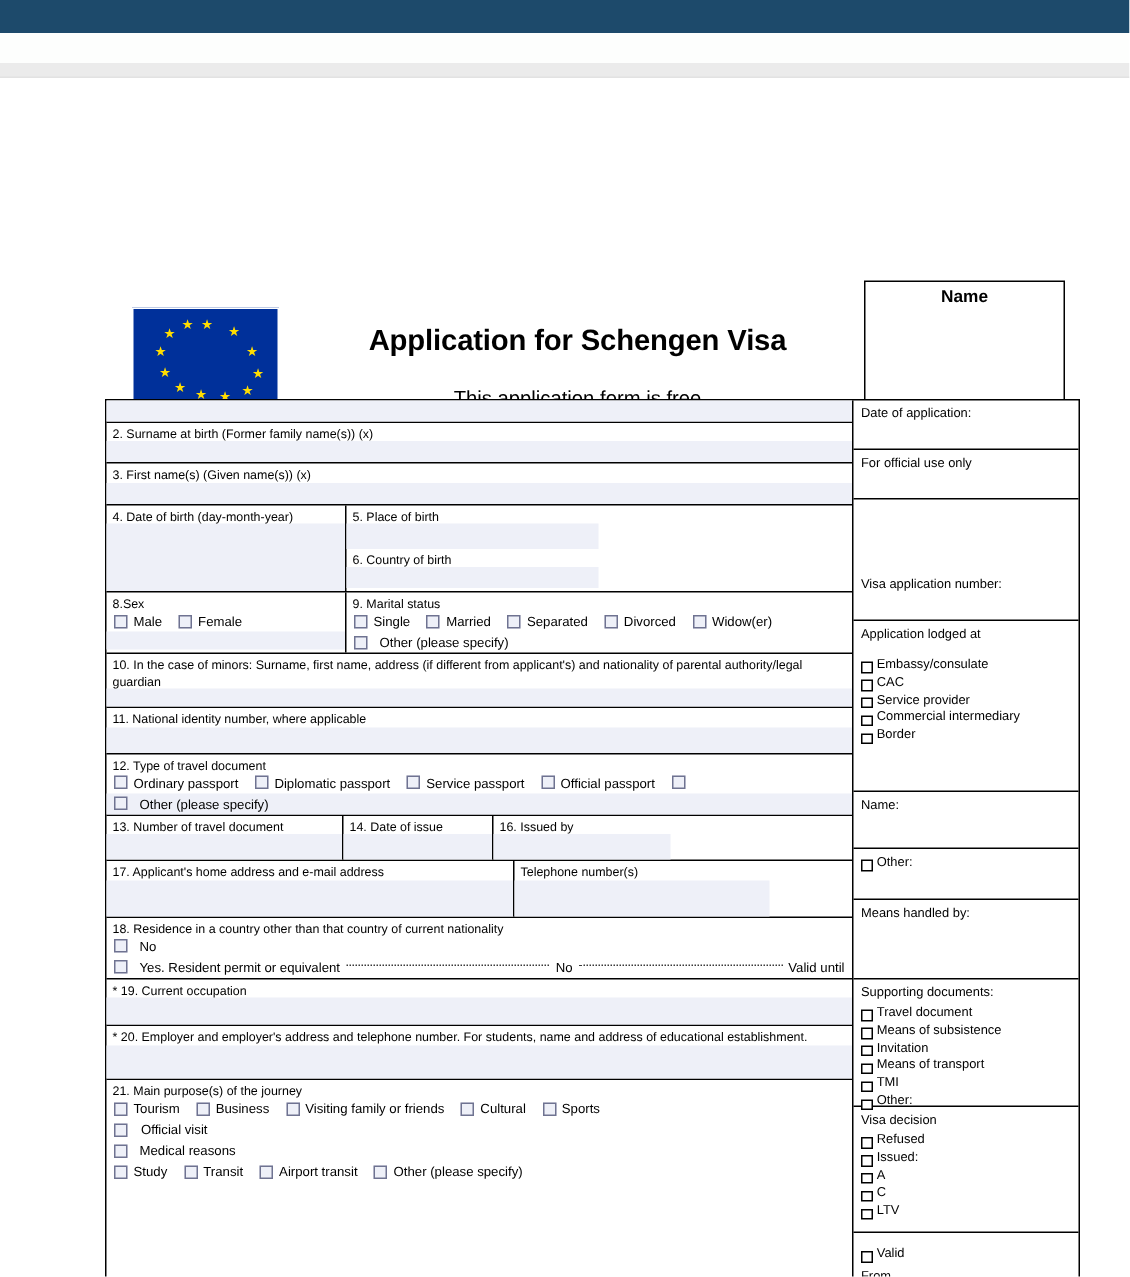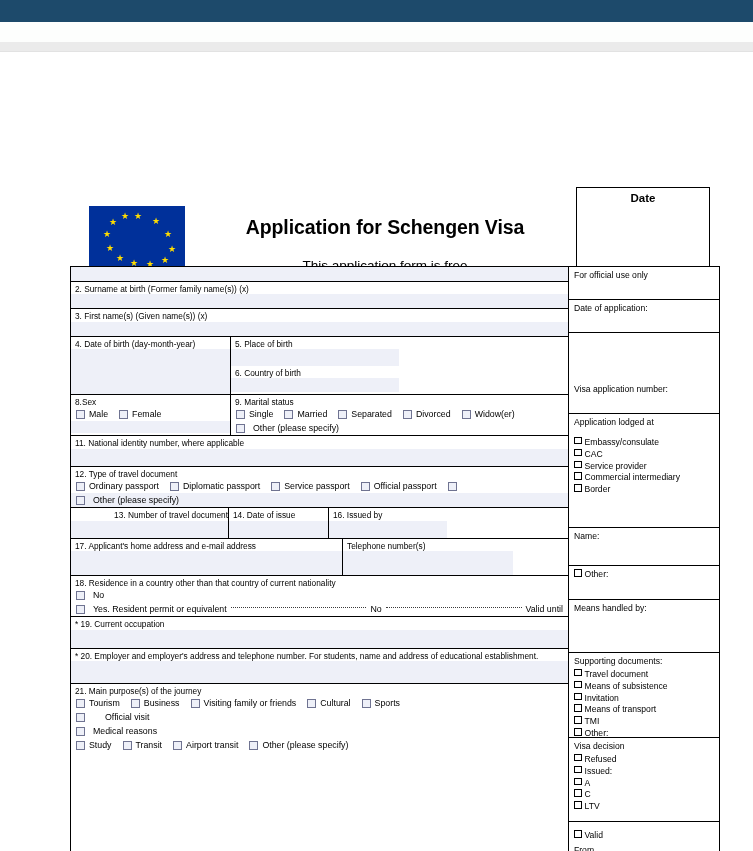--- a/index.html
+++ b/index.html
@@ -75,21 +75,21 @@
     vertical-align: -1px; margin-right: 4px; flex: none;
   }
   .cbrow { display: flex; align-items: center; font-size: 8.8px; padding: 2px 0 2px 5px; flex-wrap: wrap; }
   .cbrow .opt { display: inline-flex; align-items: center; margin-right: 11px; white-space: nowrap; }
 
   .dotted { flex: 1; border-bottom: 1.4px dotted #3a3a3a; margin: 0 4px 3px 4px; min-width: 40px; }
 
   
   .rc-block { padding: 3px 0 3px 5px; font-size: 8.6px; line-height: 1.38; border-bottom: 1.2px solid #000; }
   .rc-block:last-child { border-bottom: none; }
-  .rc-opt { display: flex; align-items: flex-start; }
+  .rc-opt { display: flex; align-items: flex-end; }
   .rc-opt .cb { width: 7.5px; height: 7.5px; border-color: #000; background: #fff; margin-right: 3px; }
   .rc-title { margin-bottom: 1px; }
   .dotline { flex: 1; border-bottom: 1.3px dotted #333; margin: 0 0 2px 2px; }
   .rc-line { display: flex; align-items: flex-end; }
 </style>
 </head>
 <body>
 
 <div id="browser-header"></div>
 <div id="browser-subbar"></div>
@@ -111,21 +111,21 @@
       <span class="star" style="left:17px;top:38px;">★</span>
       <span class="star" style="left:14px;top:24px;">★</span>
       <span class="star" style="left:20px;top:12px;">★</span>
       <span class="star" style="left:32px;top:6px;">★</span>
     </div>
 
     <div id="form-title">Application for Schengen Visa</div>
     <div id="form-subtitle">This application form is free</div>
 
     <div id="photo-box">
-      <div class="photo-label">Date</div>
+      <div class="photo-label">Name</div>
     </div>
   </div>
 
   <div id="visa-form">
 
     <div id="form-left">
 
       <div class="row">
         <div class="fill" style="height:14px;"></div>
       </div>
@@ -194,20 +194,24 @@
           </div>
           <div class="cbrow">
             <span class="opt">
                 <span class="cb"></span>
                 <span style="margin-left:4px;">Other (please specify)</span>
               </span>
           </div>
         </div>
       </div>
 
+      <div class="row">
+        <div class="lbl" style="padding-right:4px;">10. In the case of minors: Surname, first name, address (if different from applicant's) and nationality of parental authority/legal guardian</div>
+        <div class="fill" style="height:12px;"></div>
+      </div>
 
       <div class="row">
         <div class="lbl">11. National identity number, where applicable</div>
         <div class="fill" style="height:17px;"></div>
       </div>
 
       <div class="row">
         <div class="lbl">12. Type of travel document</div>
         <div class="cbrow" style="flex-wrap:nowrap;">
           <span class="opt">
@@ -232,21 +236,21 @@
         </div>
         <div class="cbrow fill">
           <span class="opt">
               <span class="cb"></span>
               <span style="margin-left:4px;">Other (please specify)</span>
             </span>
         </div>
       </div>
 
       <div class="row split">
-        <div style="width:158px;text-align:right;">
+        <div style="width:158px;">
           <div class="lbl">13. Number of travel document</div>
           <div class="fill" style="height:17px;"></div>
         </div>
         <div style="width:100px;">
           <div class="lbl">14. Date of issue</div>
           <div class="fill" style="height:17px;"></div>
         </div>
         <div style="width:118px;">
           <div class="lbl">16. Issued by</div>
           <div class="fill" style="height:17px;"></div>
@@ -312,21 +316,21 @@
               <span>Cultural</span>
             </span>
           <span class="opt" style="margin-right:0;">
               <span class="cb"></span>
               <span>Sports</span>
             </span>
         </div>
         <div class="cbrow">
           <span class="opt">
               <span class="cb"></span>
-              <span style="margin-left:16px;">Official visit</span>
+              <span style="margin-left:5px;">Official visit</span>
             </span>
         </div>
         <div class="cbrow">
           <span class="opt">
               <span class="cb"></span>
               <span style="margin-left:4px;">Medical reasons</span>
             </span>
         </div>
         <div class="cbrow" style="flex-wrap:nowrap;">
           <span class="opt">
@@ -343,27 +347,27 @@
             </span>
           <span class="opt">
               <span class="cb"></span>
               <span>Other (please specify)</span>
             </span>
         </div>
       </div>
     </div>
 
     <div id="form-right">
+
+      <div class="rc-block" style="height:33px;">
+        <div>Date of application:</div>
+      </div>
 
       <div class="rc-block" style="height:33px;">
         <div>For official use only</div>
-      </div>
-
-      <div class="rc-block" style="height:33px;">
-        <div>Date of application:</div>
       </div>
 
       <div class="rc-block" style="height:33px;margin-top:48px;">
         <div>Visa application number:</div>
       </div>
 
       <div class="rc-block" style="height:114px;">
         <div class="rc-title" style="margin-bottom:8px;">Application lodged at</div>
         <div class="rc-opt">
             <span class="cb"></span>

